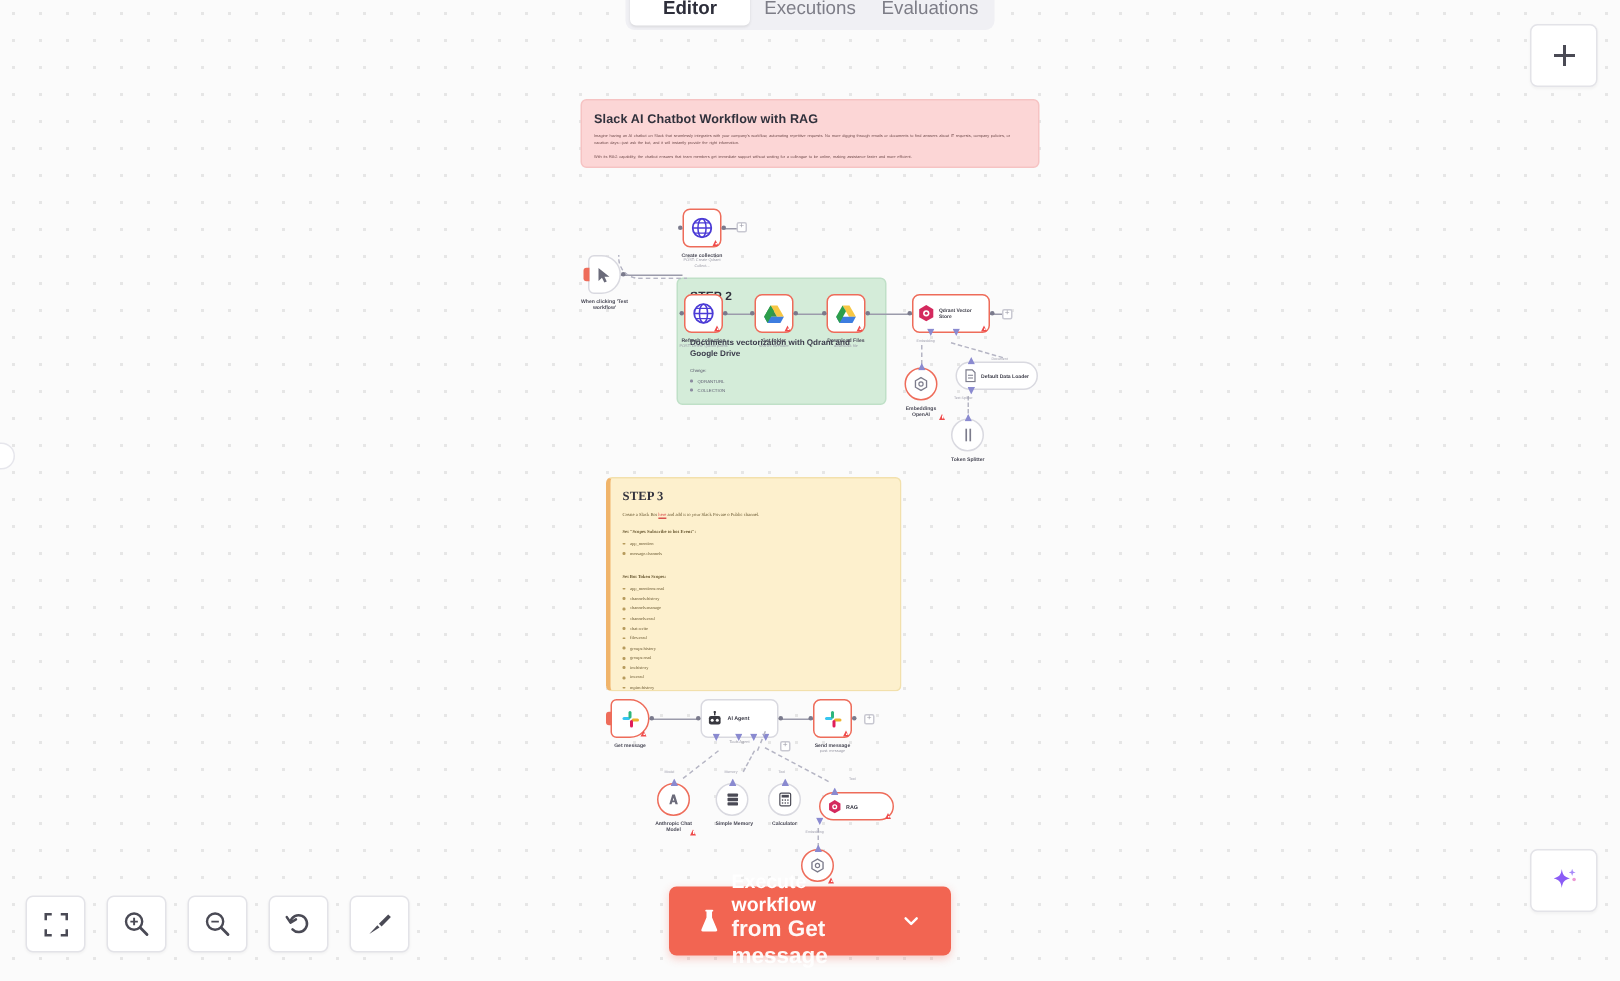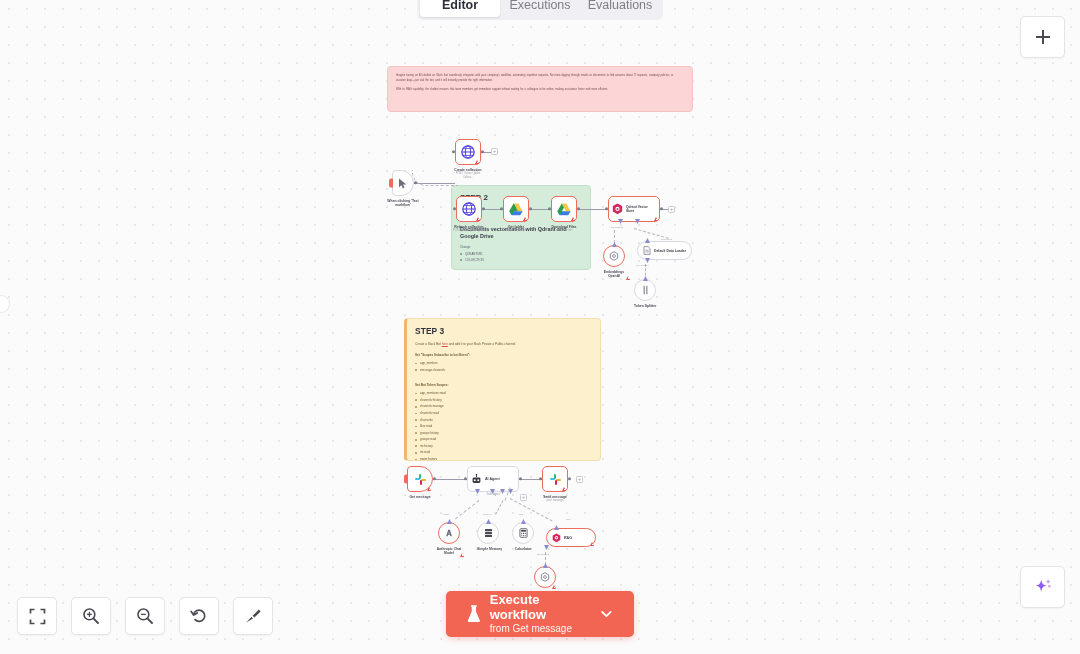--- a/index.html
+++ b/index.html
@@ -71,20 +71,21 @@
     left: 451px; top: 185px; width: 140px; height: 85px;
     background: #d4ecd9; border: 1px solid #bfe0c7;
   }
   #sticky-step2 .sticky-title { font-size: 8px; }
   #sticky-step2 .sub-head { font-size: 5.4px; line-height: 1.35; margin-top: 24px; }
 
   #sticky-step3 {
     left: 404px; top: 318px; width: 197px; height: 143px;
     background: #fdf0cd; border: 1px solid #f2e0ac;
     border-left: 3px solid #f0b46a;
+    font-family: Liberation Serif, serif;
   }
   #sticky-step3 .sticky-title { font-size: 8.4px; }
   .s3-line { font-size: 3.1px; color: #6b5a33; margin-top: 6px; line-height: 1.6; }
   .s3-line .lnk { color: #d9534f; text-decoration: underline; }
   .s3-sub { font-size: 3.1px; color: #6b5a33; margin-top: 6px; font-weight: 700; }
   .scope-list { list-style: none; margin-top: 3px; }
   .scope-list li {
     font-size: 3px; color: #6b5a33; line-height: 2.2;
     padding-left: 5px; position: relative; white-space: nowrap;
   }
@@ -180,21 +181,21 @@
 
   
   #execute {
     position: absolute; left: 446px; top: 591px;
     width: 188px; height: 46px; background: #f26552;
     border-radius: 5px; display: flex; align-items: center;
     padding: 0 20px; gap: 8px; cursor: pointer; color: #fff;
     box-shadow: 0 2px 6px rgba(242,101,82,.30);
   }
   #execute .lbl-main { font-size: 13px; font-weight: 700; line-height: 1.12; }
-  #execute .lbl-sub { font-size: 10px; font-weight: 400; opacity: .95; line-height: 1.2; }
+  #execute .lbl-sub { font-size: 15px; font-weight: 700; opacity: .95; line-height: 1.2; }
   #execute .chev { margin-left: auto; }
 
   
   #panel-handle {
     position: absolute; left: -8px; top: 295px;
     width: 18px; height: 18px; border-radius: 50%;
     background: #fff; border: 1px solid #e6e6ec;
   }
 </style>
 </head>
@@ -203,20 +204,21 @@
 <div id="app">
   <div id="canvas"></div>
 
   <div id="tabbar">
     <div class="tab active">Editor</div>
     <div class="tab">Executions</div>
     <div class="tab">Evaluations</div>
   </div>
 
   <div class="sticky" id="sticky-intro">
+    <div class="sticky-title">Slack AI Chatbot Workflow with RAG</div>
     <div class="tiny-par">Imagine having an AI chatbot on Slack that seamlessly integrates with your company's workflow, automating repetitive requests. No more digging through emails or documents to find answers about IT requests, company policies, or vacation days—just ask the bot, and it will instantly provide the right information.</div>
     <div class="tiny-par">With its RAG capability, the chatbot ensures that team members get immediate support without waiting for a colleague to be online, making assistance faster and more efficient.</div>
   </div>
 
 
   <div class="sticky" id="sticky-step2">
     <div class="sticky-title">STEP 2</div>
     <div class="sub-head">Documents vectorization with Qdrant and Google Drive</div>
     <div class="mini-label">Change:</div>
     <ul class="mini-list">

